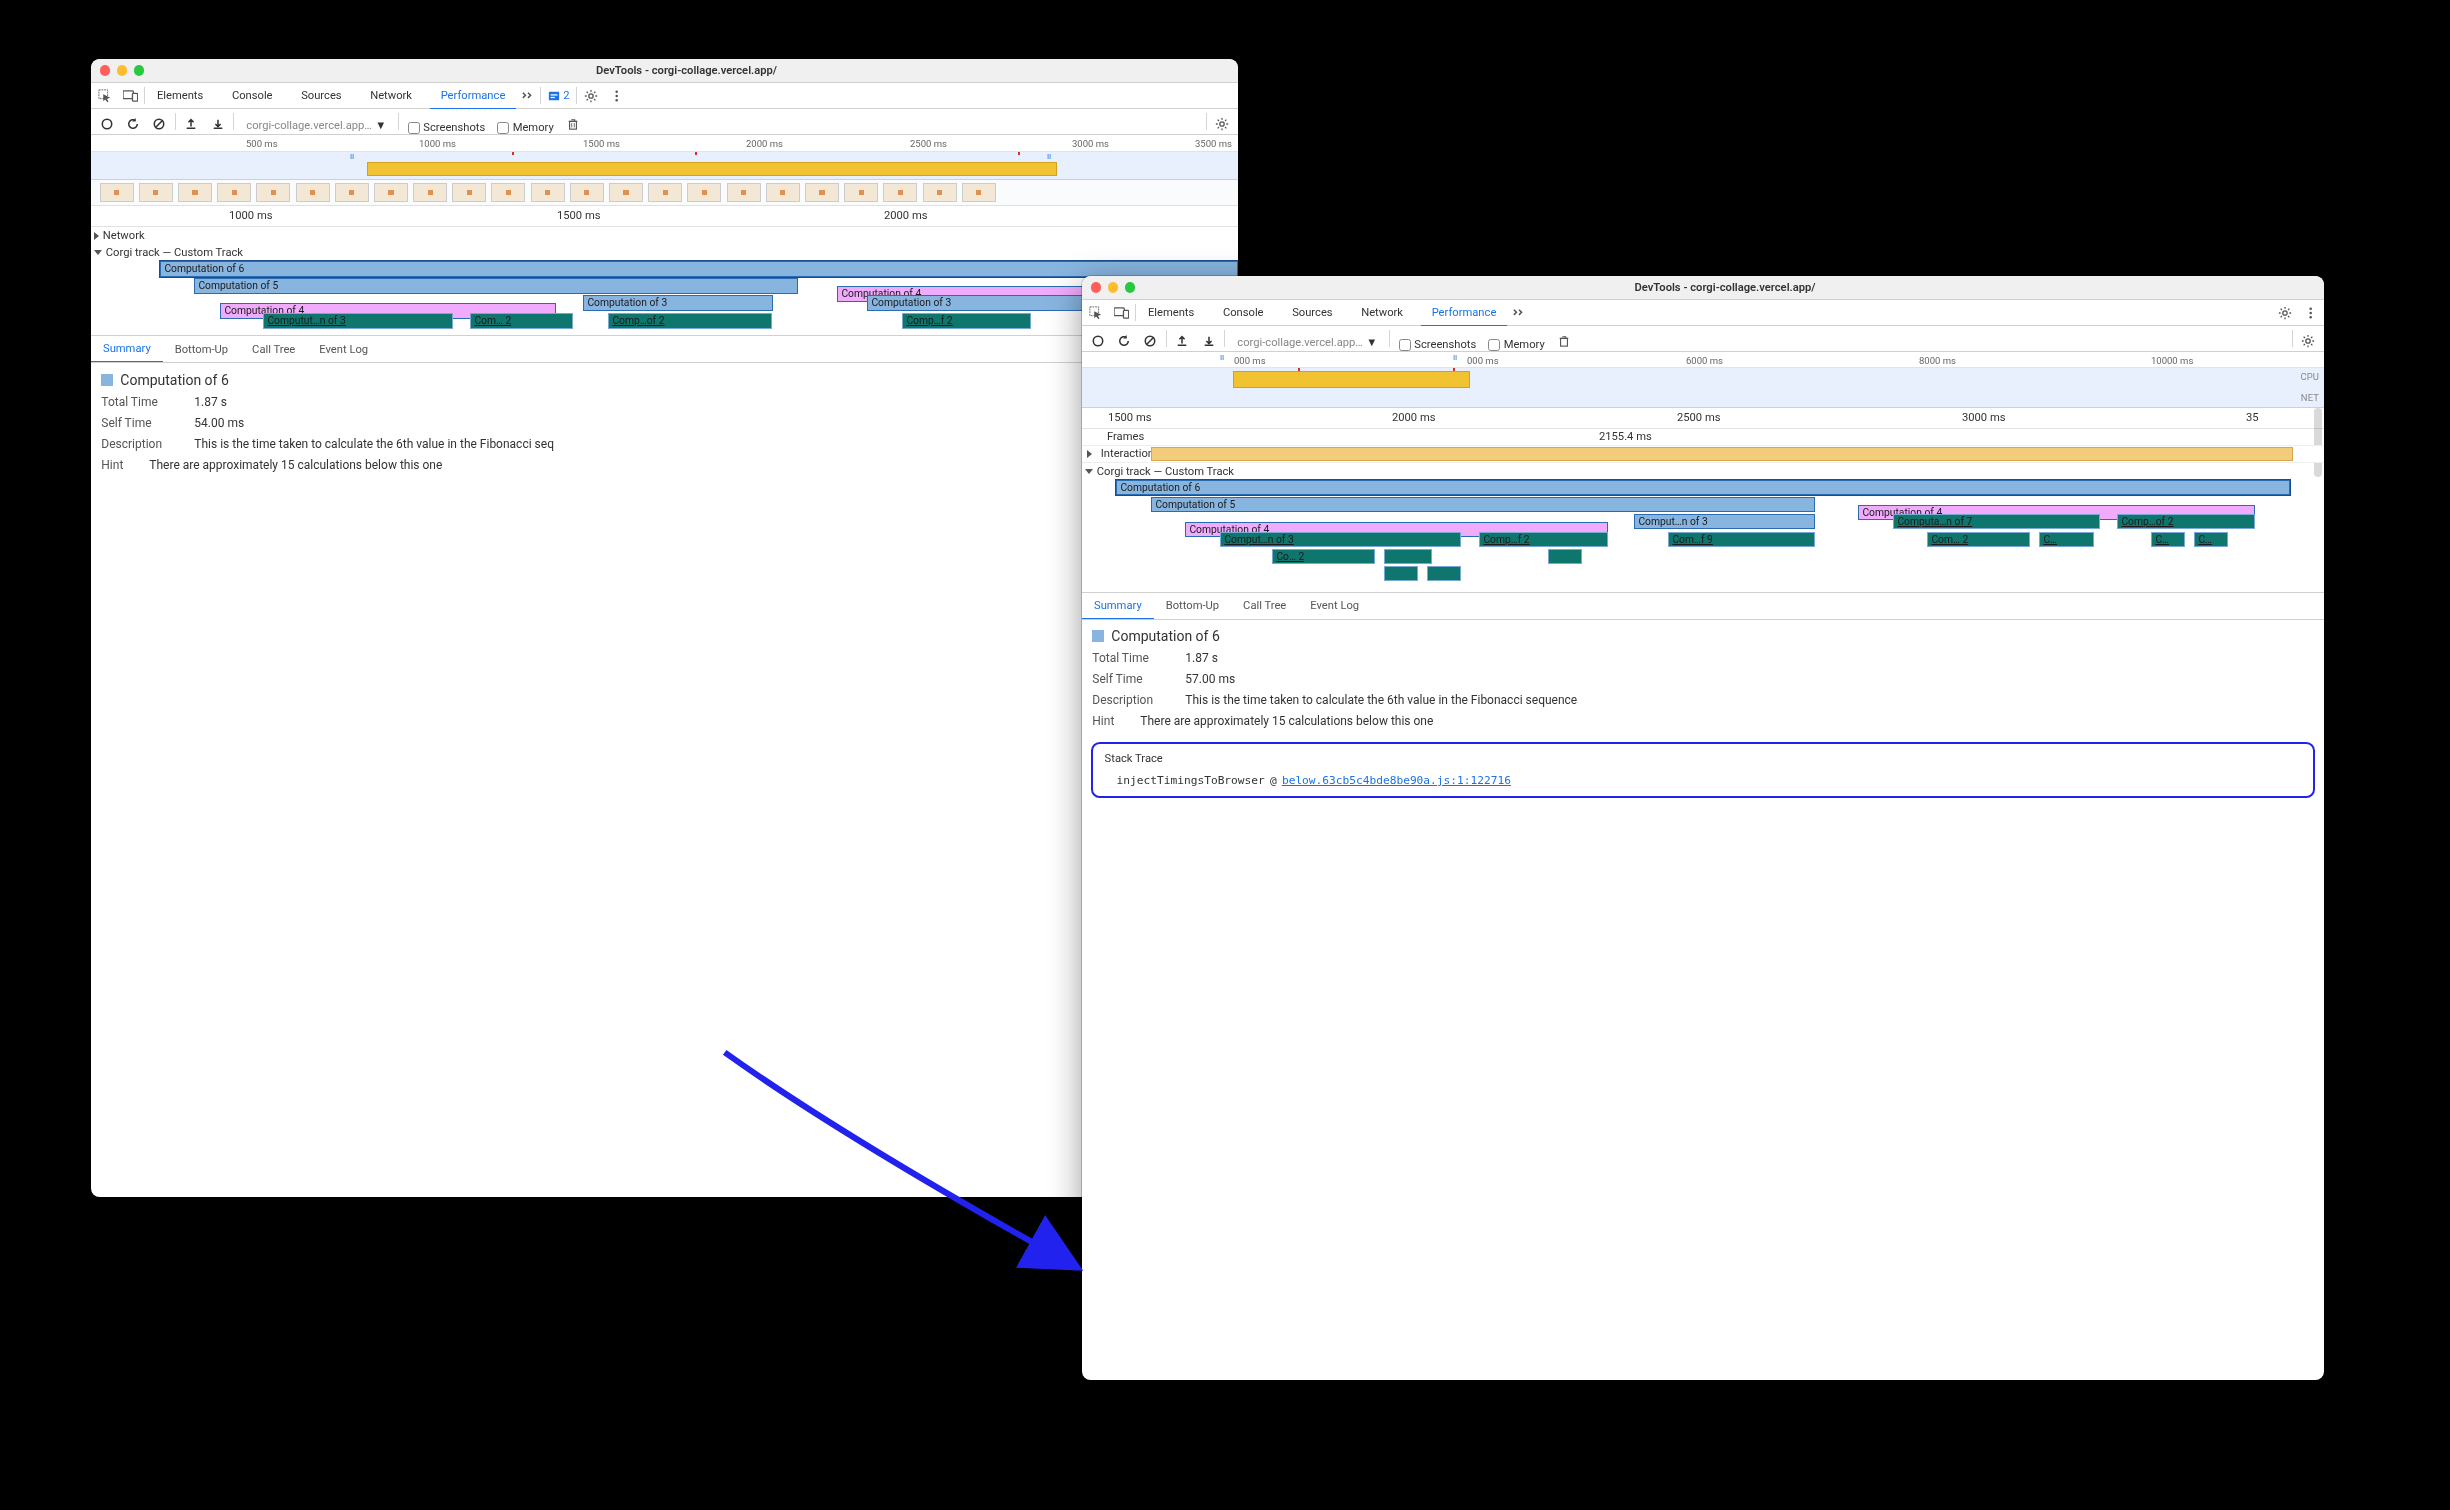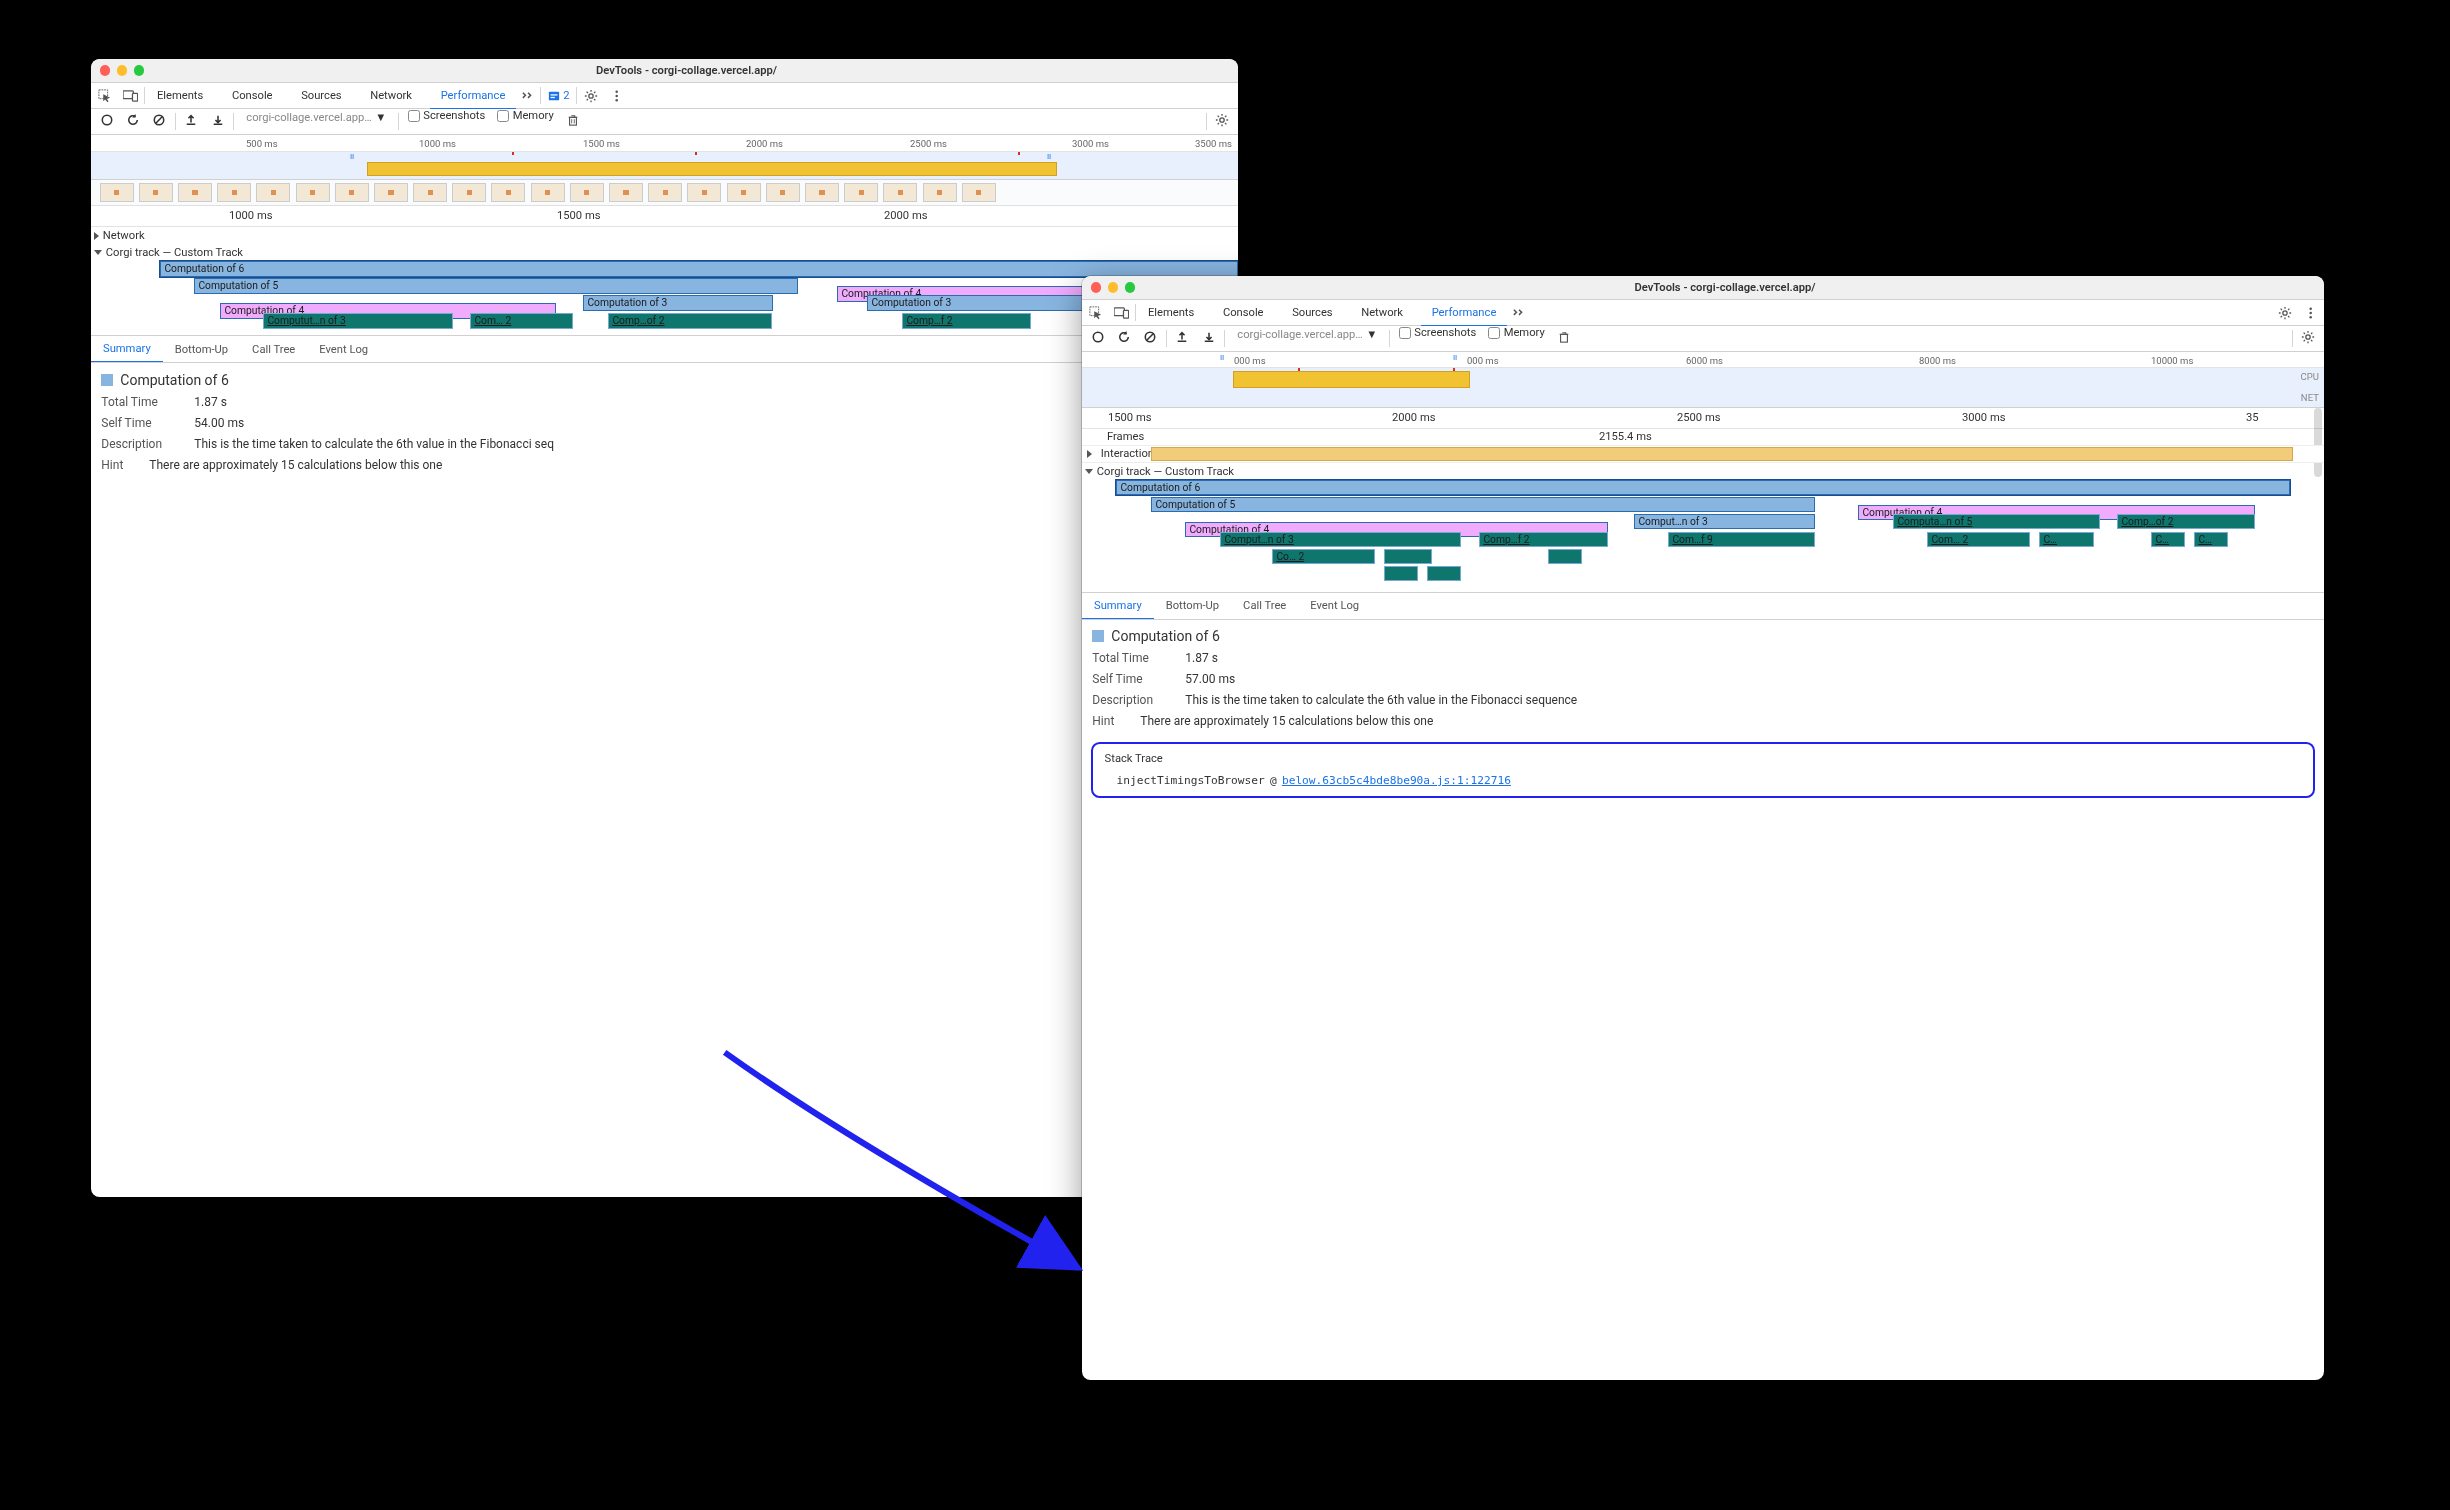--- a/index.html
+++ b/index.html
@@ -68,21 +68,21 @@
     color: #333;
     cursor: pointer;
   }
   .tab.active { color: #1a73e8; border-bottom: 1.7px solid #1a73e8; }
   .chev-box { width: 21px; display:flex; align-items:center; justify-content:center; color:#555; height:26px; }
   .count-badge {
     display:flex; align-items:center; gap:3.4px; padding: 0 5.2px; height:26px;
     color:#1a73e8;
   }
   .toolbar {
-    display:flex; align-items:flex-start; height:26px;
+    display:flex; align-items:flex-end; height:26px;
     border-bottom:0.9px solid #d0d0d0;
     padding:0 5.2px; gap:5.2px;
   }
   .tbtn { width:21px; height:21px; display:flex; align-items:center; justify-content:center; color:#555; border-radius:2.6px; }
   .url-sel {
     display:flex; align-items:center; padding: 0 7px; height:17px;
     color:#888; gap:3.4px;
   }
   .checkbox-group { display:flex; align-items:center; gap:3.4px; color:#333; padding:0 3.4px;}
   .chk { width:12px; height:12px; border:0.9px solid #888; border-radius:2.6px; display:inline-block; }
@@ -581,21 +581,21 @@
     <span class="tri down"></span>
     <span>Corgi track — Custom Track</span>
   </div>
 
   <div class="flame-area" style="height:112px;">
     <div class="flame-block fb-6 fb-selected" style="top:0; left:34px; right:34px;">Computation of 6</div>
     <div class="flame-block fb-5" style="top:17px; left:69px; width:664px;">Computation of 5</div>
     <div class="flame-block fb-4" style="top:17px; left:776px; width:397px;">Computation of 4</div>
     <div class="flame-block fb-4" style="top:34px; left:103px; width:423px;">Computation of 4</div>
     <div class="flame-block fb-3" style="top:34px; left:552px; width:181px;">Comput…n of 3</div>
-    <div class="flame-block fb-light" style="top:34px; left:811px; width:207px;">Computa…n of 5</div>
+    <div class="flame-block fb-light" style="top:34px; left:811px; width:207px;">Computa…n of 7</div>
     <div class="flame-block fb-light" style="top:34px; left:1035px; width:138px;">Comp…of 2</div>
     <div class="flame-block fb-light" style="top:52px; left:138px; width:241px;">Comput…n of 3</div>
     <div class="flame-block fb-light" style="top:52px; left:397px; width:129px;">Comp…f 2</div>
     <div class="flame-block fb-light" style="top:52px; left:586px; width:147px;">Com…f 9</div>
     <div class="flame-block fb-light" style="top:52px; left:845px; width:103px;">Com… 2</div>
     <div class="flame-block fb-light" style="top:52px; left:957px; width:55px;">C…</div>
     <div class="flame-block fb-light" style="top:52px; left:1069px; width:34px;">C…</div>
     <div class="flame-block fb-light" style="top:52px; left:1112px; width:34px;">C…</div>
     <div class="flame-block fb-light" style="top:69px; left:190px; width:103px;">Co… 2</div>
     <div class="flame-block fb-light" style="top:69px; left:302px; width:48px;"></div>

